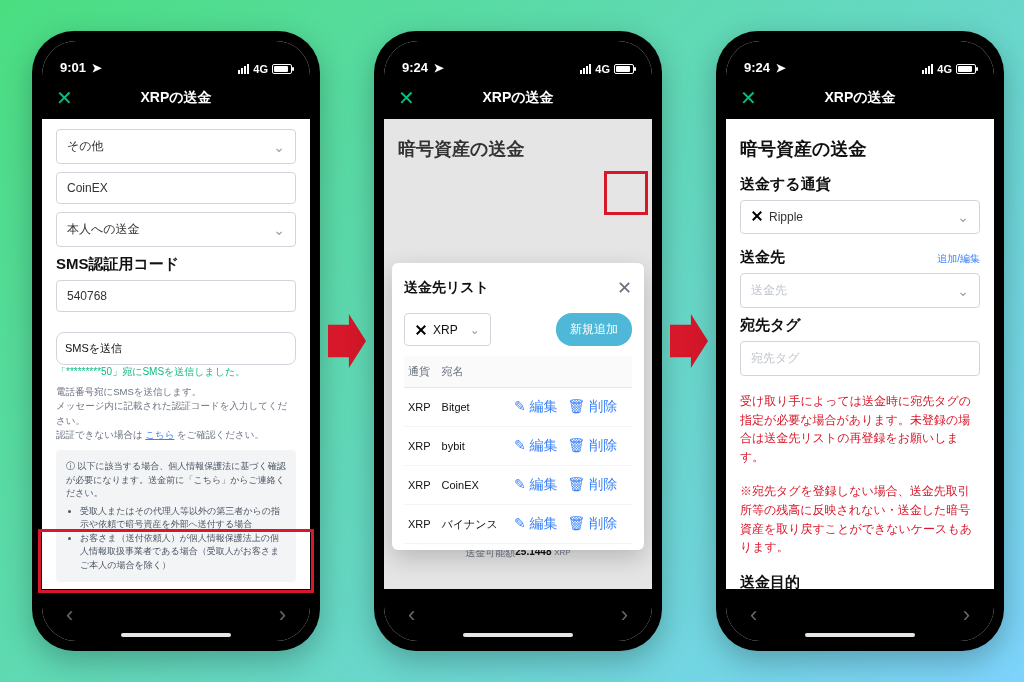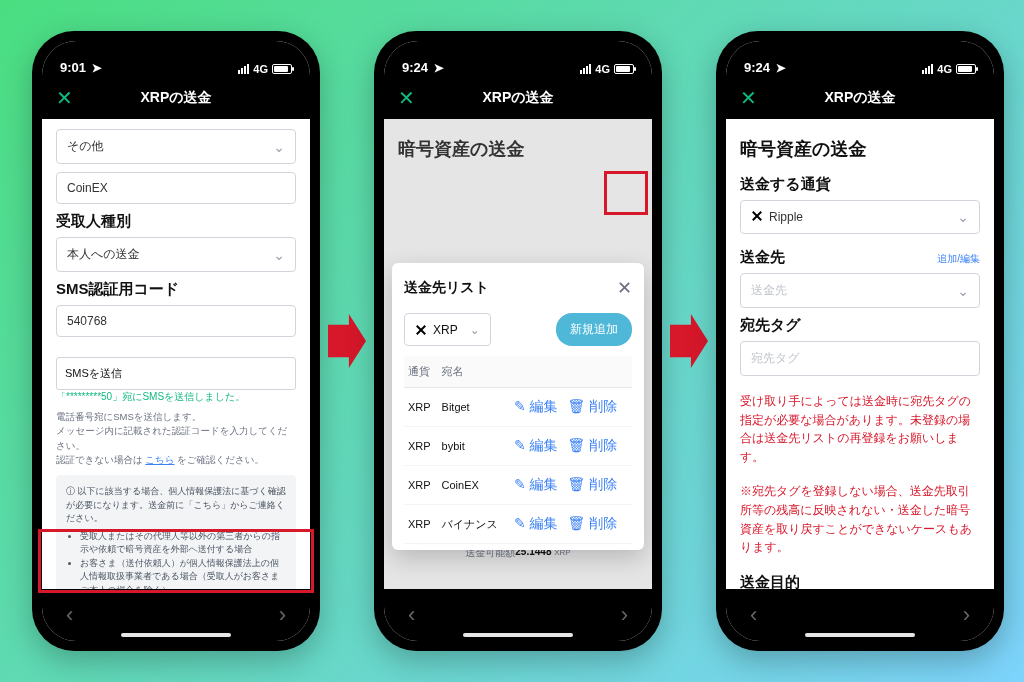--- a/index.html
+++ b/index.html
@@ -93,21 +93,21 @@
   .field { width:100%; border:1px solid #d1d5db; border-radius:4px; padding:8px 10px; font-size:12px; background:#fff; margin-bottom:8px; display:flex; justify-content:space-between; align-items:center; color:#333; }
   .field.select::after { content:"⌄"; color:#9ca3af; font-size:14px; }
   .label { font-size:15px; font-weight:700; margin: 6px 0 6px; }
   .green-note { color:#10b981; font-size:10px; margin-bottom:6px; }
   .gray-note { color:#6b7280; font-size:9.5px; line-height:1.5; }
   .gray-note a { color:#3b82f6; text-decoration:underline; }
   .info-box { background:#f3f4f6; border-radius:4px; padding:10px; margin-top:8px; font-size:9px; color:#4b5563; line-height:1.5; }
   .info-box ul { padding-left:14px; margin-top:4px; }
   .sms-row { display:flex; gap:16px;flex-direction:column; }
   .sms-row .field { flex:1; margin-bottom:4px; }
-  .sms-btn { border:1px solid #d1d5db; border-radius:3px; padding:8px 8px; font-size:11px; background:#fff; white-space:nowrap; }
+  .sms-btn { border:1px solid #d1d5db; border-radius:8px; padding:8px 8px; font-size:11px; background:#fff; white-space:nowrap; }
   .primary-btn { width:100%; background:#8fc8e8; color:#fff; text-align:center; padding:12px; border-radius:4px; font-size:13px; font-weight:600; }
   .red-box { position:absolute; border:3px solid #d7172a; pointer-events:none; }
 
   .arrow {
     width: 38px; height: 54px; flex-shrink:0;
     background: #d7172a;
     clip-path: polygon(0 20%, 55% 20%, 55% 0, 100% 50%, 55% 100%, 55% 80%, 0 80%);
   }
 
   
@@ -163,21 +163,20 @@
         <span class="nav-close">✕</span>
         <span>XRPの送金</span>
       </div>
       <div class="content">
         <div class="field select">
             <span>その他</span>
           </div>
         <div class="field">
             <span>CoinEX</span>
           </div>
-        <div class="label">受取人種別</div>
         <div class="field select">
             <span>本人への送金</span>
           </div>
         <div class="label">SMS認証用コード</div>
         <div class="sms-row">
           <div class="field">
               <span>540768</span>
             </div>
           <div class="sms-btn">SMSを送信</div>
         </div>

